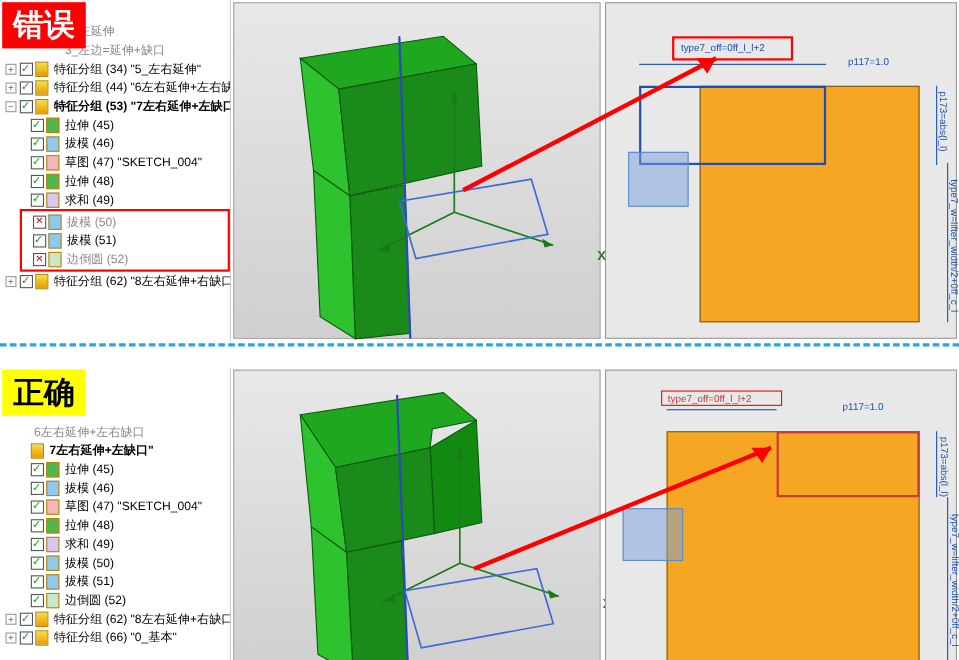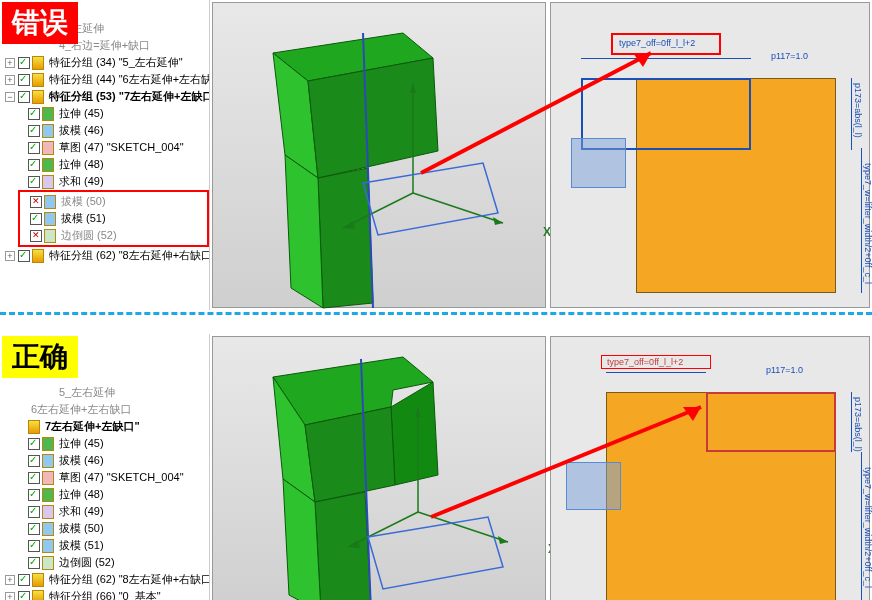--- a/index.html
+++ b/index.html
@@ -49,21 +49,21 @@
 <div class="divider"></div>
 
 <div class="section top">
   <div class="tag error">错误</div>
 
   <div class="tree-panel">
     <div class="tree-item" style="padding-left:56px">
         <span class="label dim">1_左延伸</span>
       </div>
     <div class="tree-item" style="padding-left:56px">
-        <span class="label dim">4_右边=延伸+缺口</span>
+        <span class="label dim">3_左边=延伸+缺口</span>
       </div>
     <div class="tree-item" style="padding-left:4px">
         <span class="ti">
           <span class="expander">+</span>
         </span>
         <span class="ti">
           <span class="chk on"></span>
         </span>
         <span class="ti">
           <span class="feat-icon grp"></span>
@@ -224,23 +224,20 @@
       <line x1="10" y1="130" x2="240" y2="10" stroke="#ff0000" stroke-width="4"></line>
       <polygon points="240,10 222,10 232,24" fill="#ff0000"></polygon>
     </svg>
   </div>
 </div>
 
 <div class="section bottom">
   <div class="tag correct">正确</div>
 
   <div class="tree-panel bottom-tree">
-    <div class="tree-item" style="padding-left:56px">
-        <span class="label dim">5_左右延伸</span>
-      </div>
     <div class="tree-item" style="padding-left:28px">
         <span class="label dim">6左右延伸+左右缺口</span>
       </div>
     <div class="tree-item" style="padding-left:28px">
         <span class="ti">
           <span class="feat-icon grp"></span>
         </span>
         <span class="label" style="font-weight:bold">7左右延伸+左缺口"</span>
       </div>
     <div id="bot-items53">

